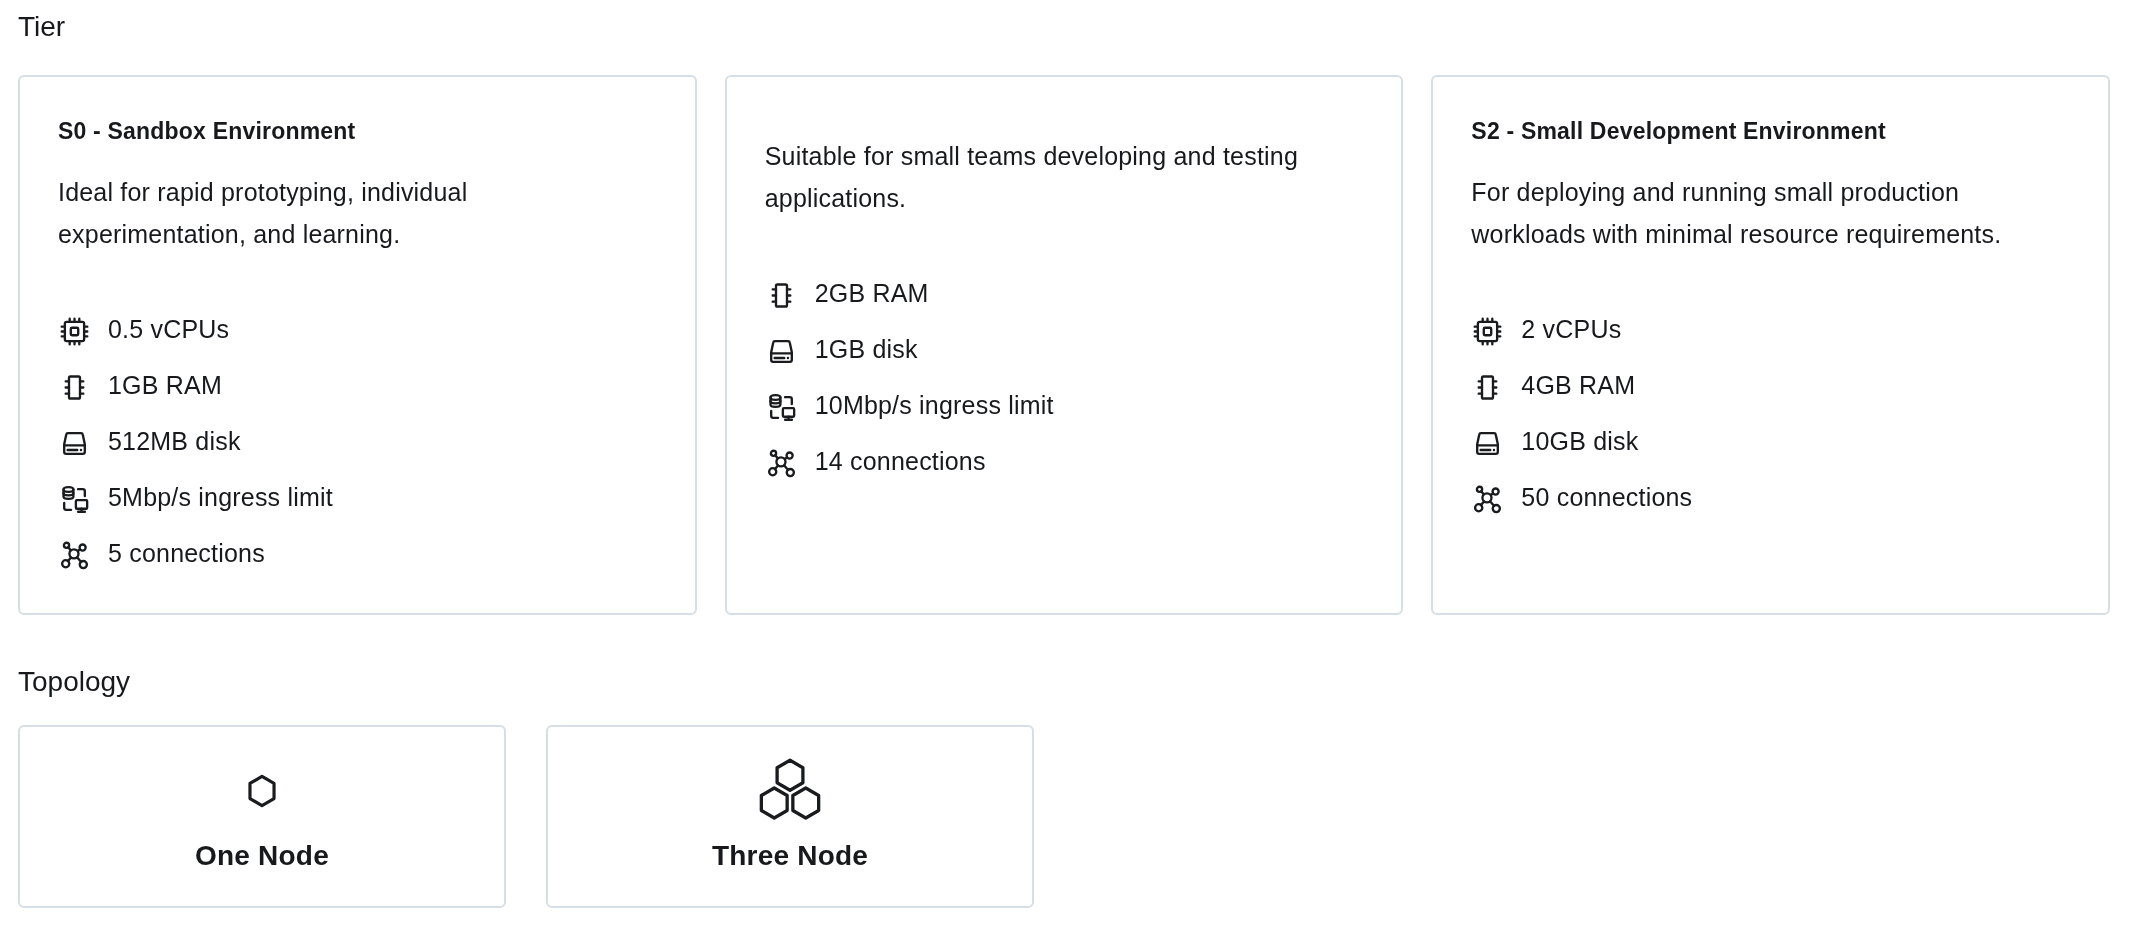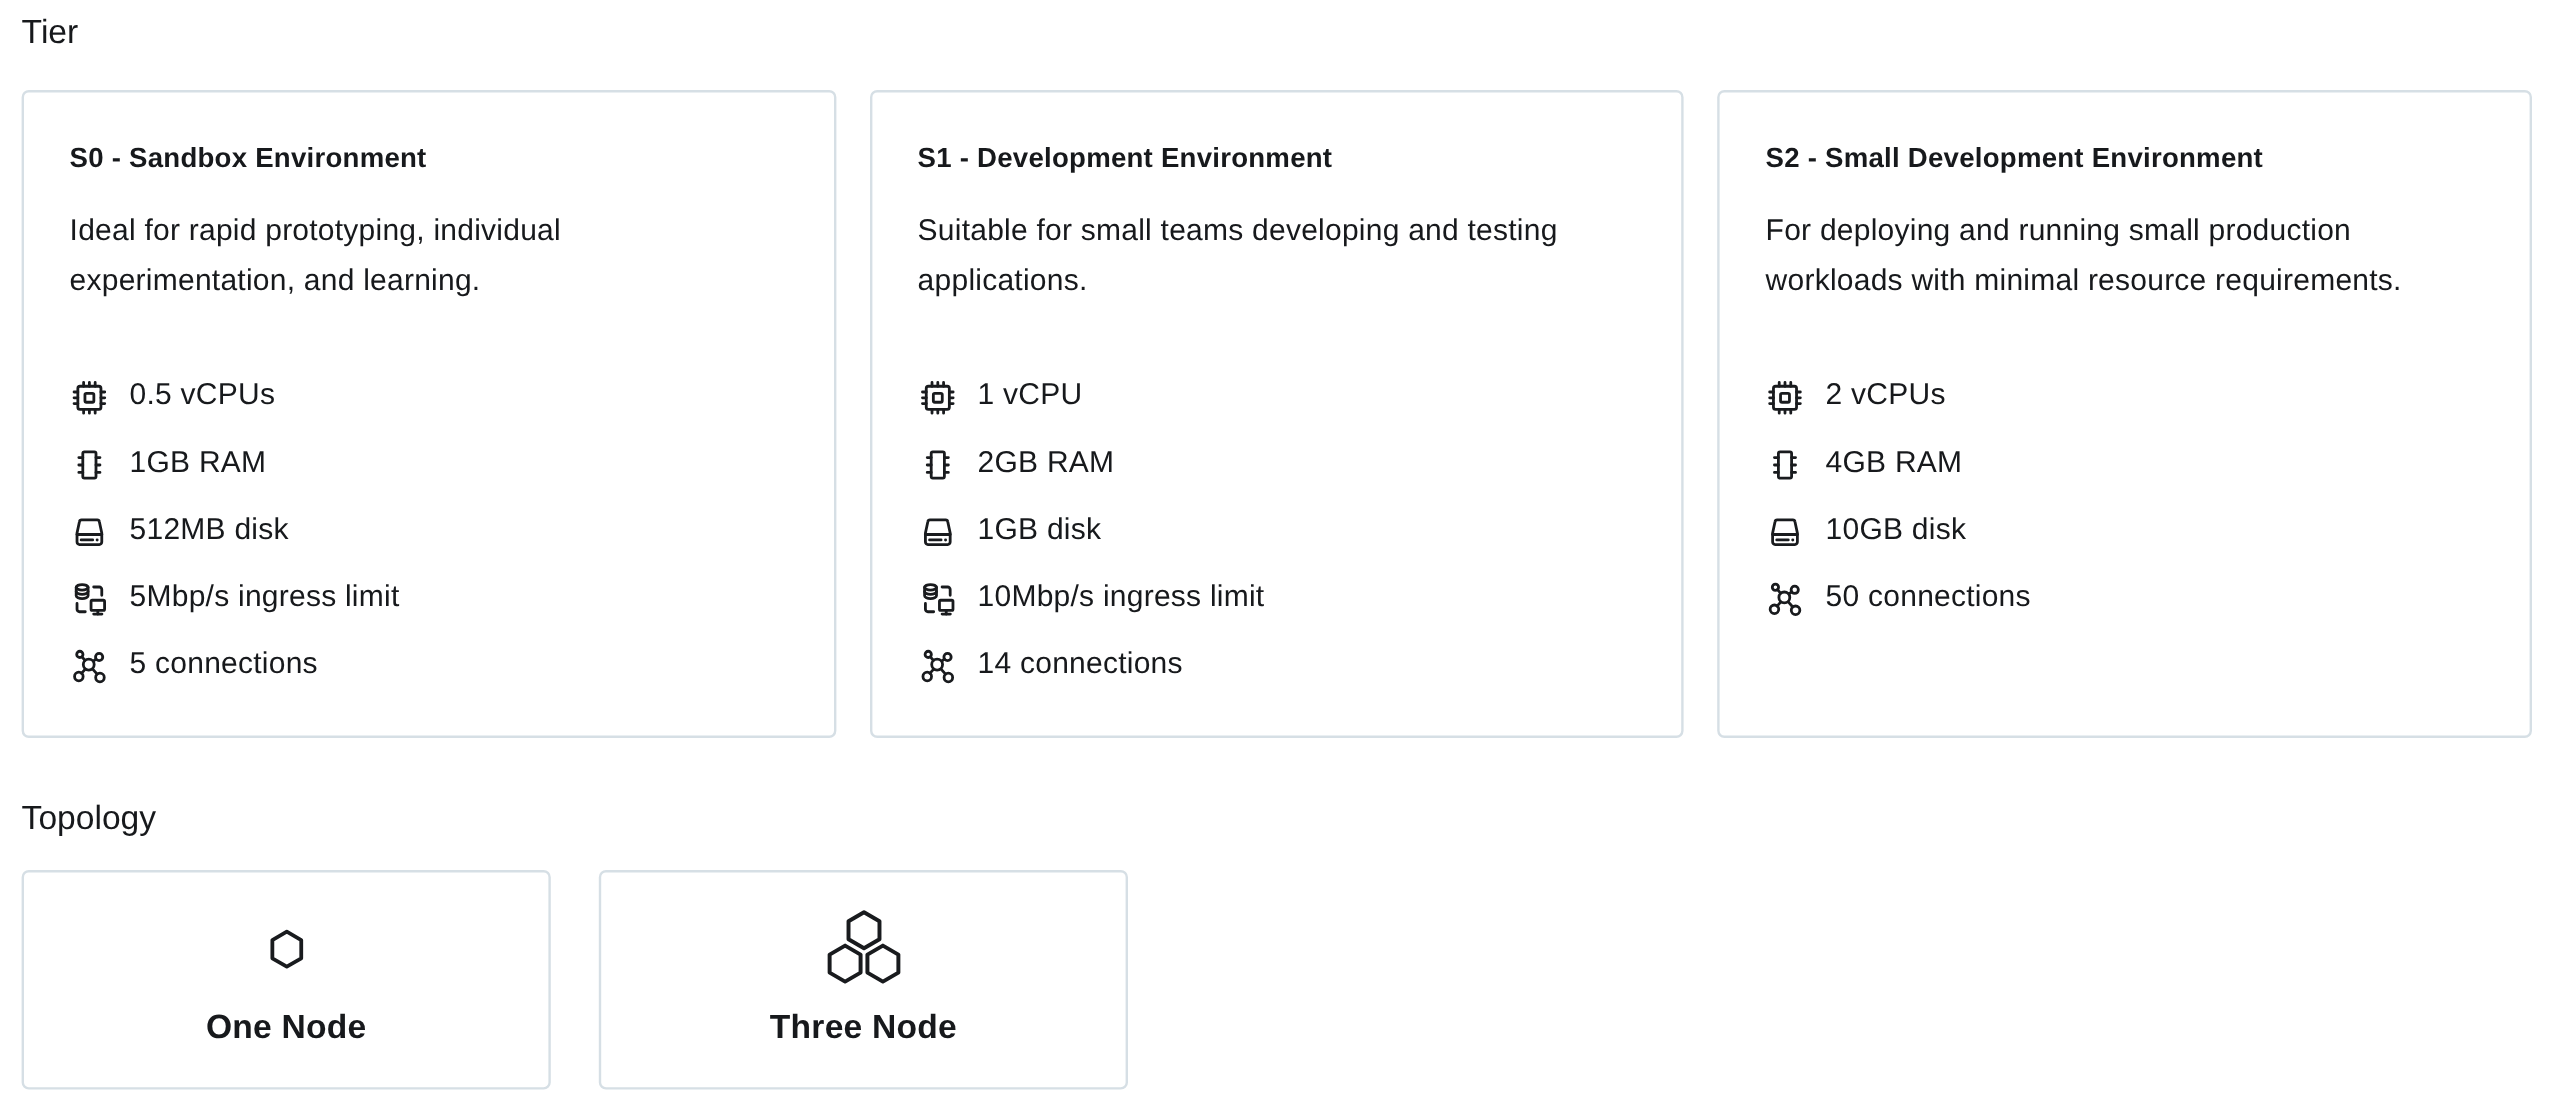--- a/index.html
+++ b/index.html
@@ -49,21 +49,21 @@
   .spec-list { margin-top: 18px; }
   .spec-row { display: flex; height: 56px; }
   .spec-icon { width: 33px; height: 33px; flex: 0 0 33px; }
   .spec-icon svg { width: 33px; height: 33px; display: block; }
   .spec-label { margin-left: 17px; font-size: 25px; letter-spacing: 0.2px; }
 
   
   .topology-label { margin-top: 50px; }
   .topo-grid { display: flex; gap: 40px; margin-top: 26px; }
   .topo-card {
-    width: 441px; height: 183px;
+    width: 488px; height: 183px;
     display: flex; flex-direction: column; align-items: center;
     cursor: pointer;
   }
   .topo-icon-box {
     height: 76px; margin-top: 26px;
     display: flex; align-items: center; justify-content: center;
   }
   .topo-label {
     margin-top: 10px;
     font-size: 28px;
@@ -177,31 +177,22 @@
               <svg class="icon" viewBox="0 0 24 24">
                 <use href="#i-connections"></use>
               </svg>
             </span>
           <span class="spec-label">5 connections</span>
         </div>
       </div>
     </div>
 
     <div class="card tier-card">
-      <div class="card-title">S1 - Development Environment</div>
       <div class="card-desc">Suitable for small teams developing and testing applications.</div>
       <div class="spec-list">
-        <div class="spec-row">
-          <span class="spec-icon">
-              <svg class="icon" viewBox="0 0 24 24">
-                <use href="#i-cpu"></use>
-              </svg>
-            </span>
-          <span class="spec-label">1 vCPU</span>
-        </div>
         <div class="spec-row">
           <span class="spec-icon">
               <svg class="icon" viewBox="0 0 24 24">
                 <use href="#i-ram"></use>
               </svg>
             </span>
           <span class="spec-label">2GB RAM</span>
         </div>
         <div class="spec-row">
           <span class="spec-icon">

